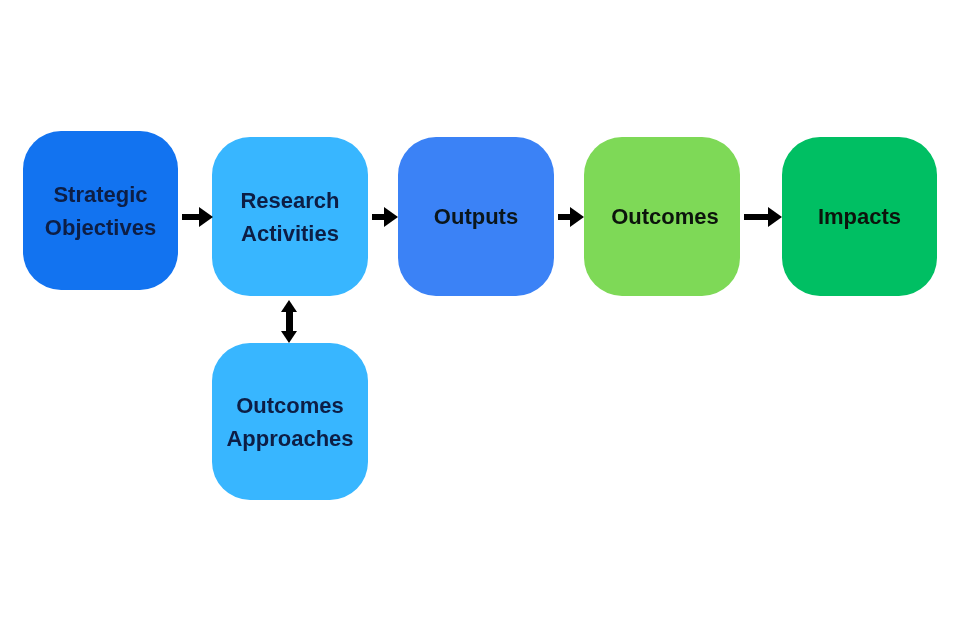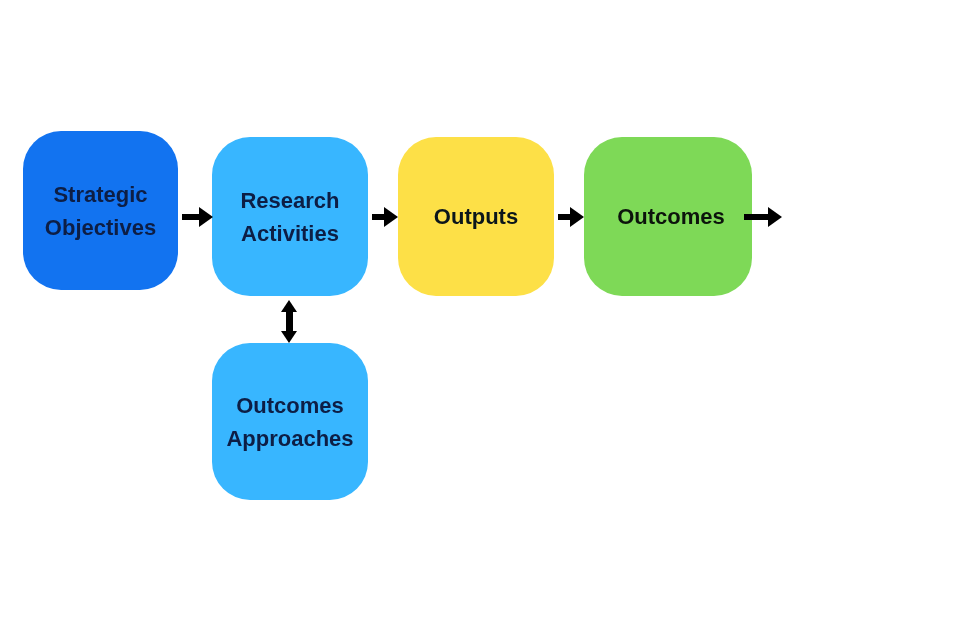--- a/index.html
+++ b/index.html
@@ -20,21 +20,21 @@
     text-align: center;
     font-weight: 700;
     font-size: 22px;
     line-height: 1.5;
     padding: 0 14px;
     box-sizing: border-box;
   }
   .n1 { left: 23px;  top: 131px; width: 155px; height: 159px; }
   .n2 { left: 212px; top: 137px; width: 156px; height: 159px; }
   .n3 { left: 398px; top: 137px; width: 156px; height: 159px; }
-  .n4 { left: 584px; top: 137px; width: 168px; height: 159px; padding-left: 20px; }
+  .n4 { left: 584px; top: 137px; width: 156px; height: 159px; padding-left: 20px; }
   .n5 { left: 782px; top: 137px; width: 155px; height: 159px; }
   .n6 { left: 212px; top: 343px; width: 156px; height: 157px; }
 
   
   .h-arrow {
     position: absolute;
     top: 214px;
     height: 6px;
     background: #000;
   }
@@ -89,28 +89,31 @@
 <div class="canvas">
 
   <div class="node n1" style="background-color: rgb(18, 115, 240); color: rgb(13, 30, 69);">
     <span>Strategic Objectives</span>
   </div>
 
   <div class="node n2" style="background-color: rgb(56, 182, 255); color: rgb(13, 30, 69);">
     <span>Research Activities</span>
   </div>
 
-  <div class="node n3" style="background-color: #fde047; color: rgb(11, 22, 27);">
+  <div class="node n3" style="background-color: #3b82f6; color: rgb(11, 22, 27);">
     <span>Outputs</span>
   </div>
 
   <div class="node n4" style="background-color: rgb(126, 217, 87); color: rgb(12, 20, 12);">
     <span>Outcomes</span>
   </div>
 
+  <div class="node n5" style="background-color: rgb(0, 191, 99); color: rgb(12, 20, 12);">
+    <span>Impacts</span>
+  </div>
 
   <div class="node n6" style="background-color: rgb(56, 182, 255); color: rgb(13, 30, 69);">
     <span>Outcomes Approaches</span>
   </div>
 
   <div class="h-arrow a1" style="background-color: rgb(0, 0, 0);"></div>
   <div class="h-arrow a2" style="background-color: rgb(0, 0, 0);"></div>
   <div class="h-arrow a3" style="background-color: rgb(0, 0, 0);"></div>
   <div class="h-arrow a4" style="background-color: rgb(0, 0, 0);"></div>
 

